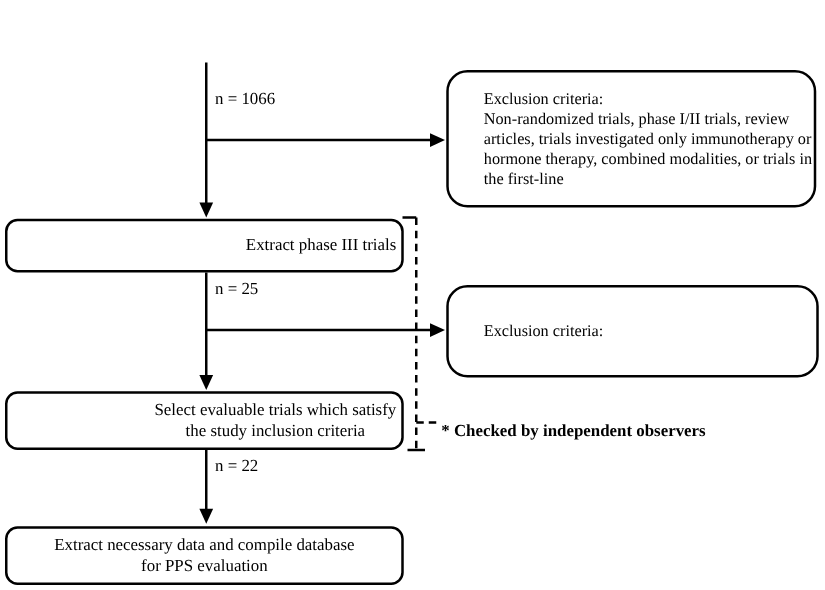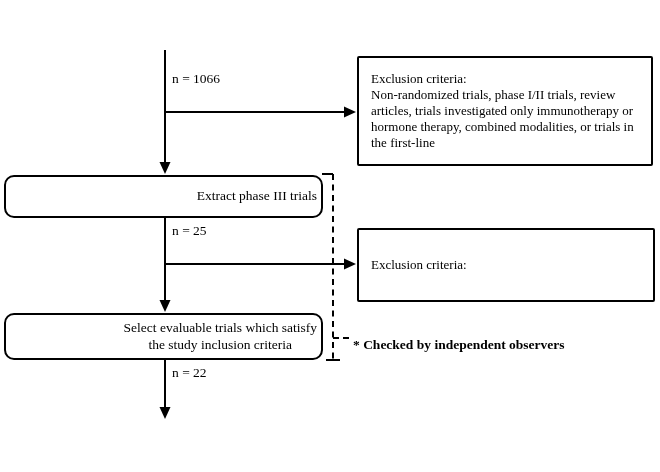--- a/index.html
+++ b/index.html
@@ -13,23 +13,23 @@
     position:absolute;box-sizing:border-box;background:#ffffff;
     border:2px solid #000000;border-radius:10px;
     display:flex;align-items:center;justify-content:center;
   }
   .fbox .txt{
     white-space:pre-line;text-align:center;
     font-size:13.5px;line-height:1.22;padding:0 4px;
   }
   .ebox{
     position:absolute;box-sizing:border-box;background:#ffffff;
-    border:2px solid #000000;border-radius:2px;
+    border:2px solid #000000;border-radius:17px;
     display:flex;flex-direction:column;justify-content:center;
-    padding:2px 4px 2px 12px;
+    padding:2px 4px 2px 28px;
   }
   .ebox .line{white-space:pre;font-size:13px;line-height:1.22;}
   .nlabel{position:absolute;font-size:13.5px;line-height:1.1;}
   .note{position:absolute;font-size:13.5px;line-height:1.1;white-space:pre;}
 </style>
 </head>
 <body>
 
 <div class="stage">
 
@@ -59,20 +59,24 @@
 
   <div class="fbox" style="left:4px;top:175px;width:319px;height:43px;justify-content:flex-end;">
     <div class="txt">Extract phase III trials</div>
   </div>
 
   <div class="fbox" style="left:4px;top:313px;width:319px;height:47px;justify-content:flex-end;">
     <div class="txt">Select evaluable trials which satisfy
 the study inclusion criteria</div>
   </div>
 
+  <div class="fbox" style="left:4px;top:421px;width:319px;height:47px;">
+    <div class="txt">Extract necessary data and compile database
+for PPS evaluation</div>
+  </div>
 
   <div class="ebox" style="left:357px;top:56px;width:296px;height:110px;">
     <div class="line">Exclusion criteria:</div>
     <div class="line">Non-randomized trials, phase I/II trials, review
 articles, trials investigated only immunotherapy or
 hormone therapy, combined modalities, or trials in
 the first-line</div>
   </div>
 
   <div class="ebox" style="left:357px;top:228px;width:298px;height:74px;">

